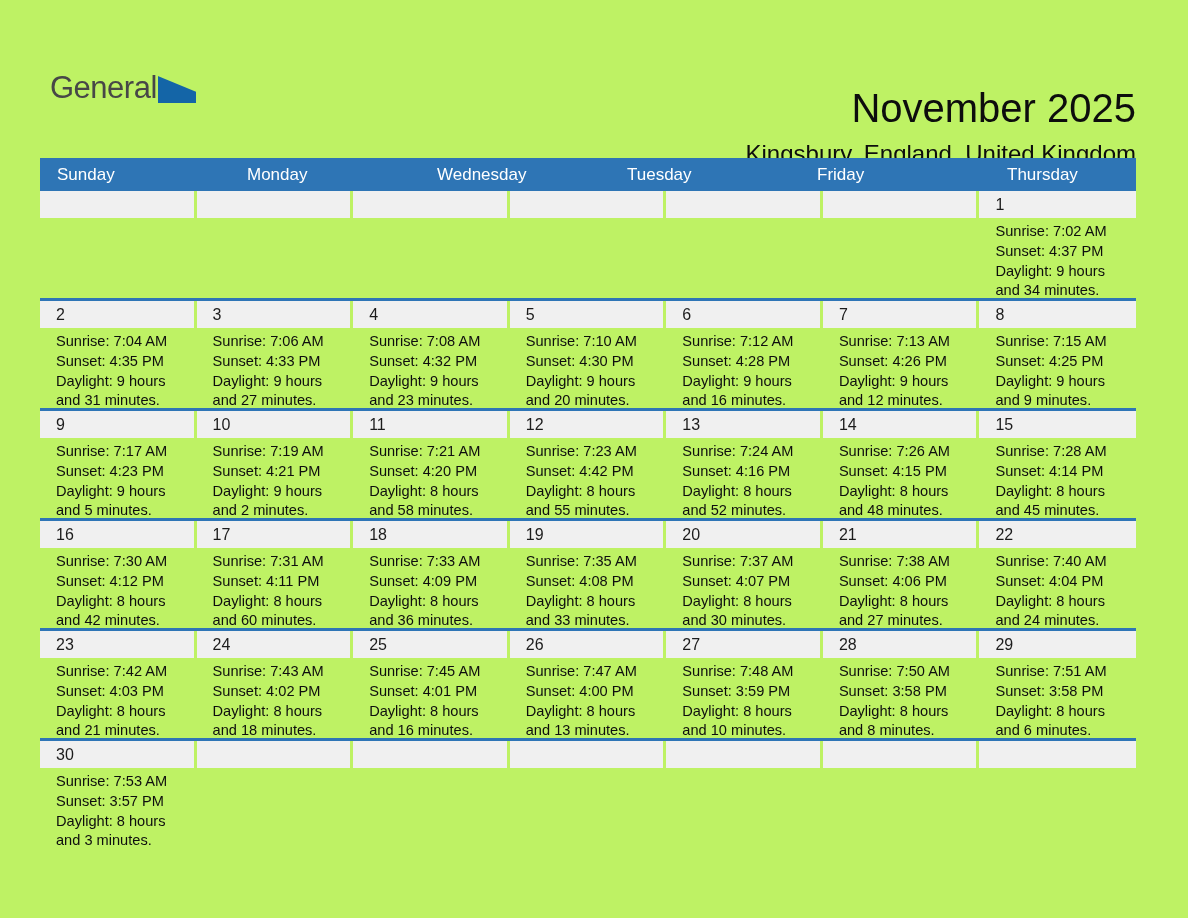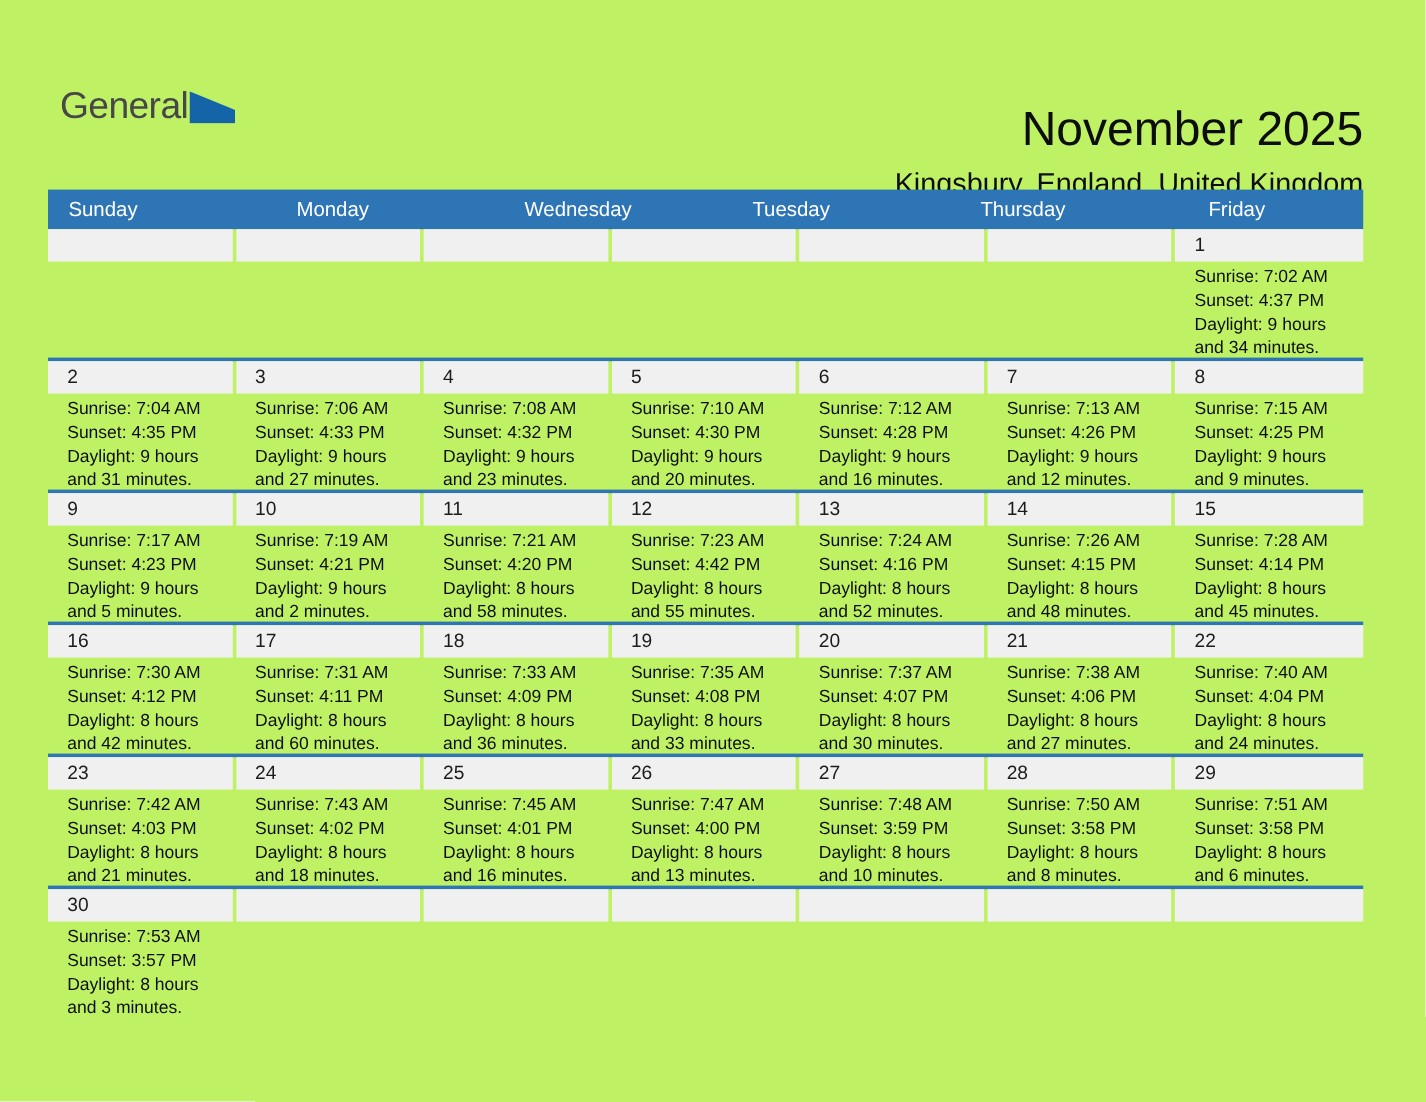--- a/index.html
+++ b/index.html
@@ -68,22 +68,22 @@
     <div class="month-title">November 2025</div>
     <div class="location-subtitle">Kingsbury, England, United Kingdom</div>
   </div>
 
   <div class="calendar">
     <div class="weekday-header">
       <div class="weekday-cell">Sunday</div>
       <div class="weekday-cell">Monday</div>
       <div class="weekday-cell">Wednesday</div>
       <div class="weekday-cell">Tuesday</div>
+      <div class="weekday-cell">Friday</div>
       <div class="weekday-cell">Thursday</div>
-      <div class="weekday-cell">Friday</div>
     </div>
     <div id="calendar-grid">
         <div class="week-row">
           <div class="day-cell">
             <div class="band">
               <span></span>
             </div>
             <div class="cell-body"></div>
           </div>
           <div class="day-cell">

